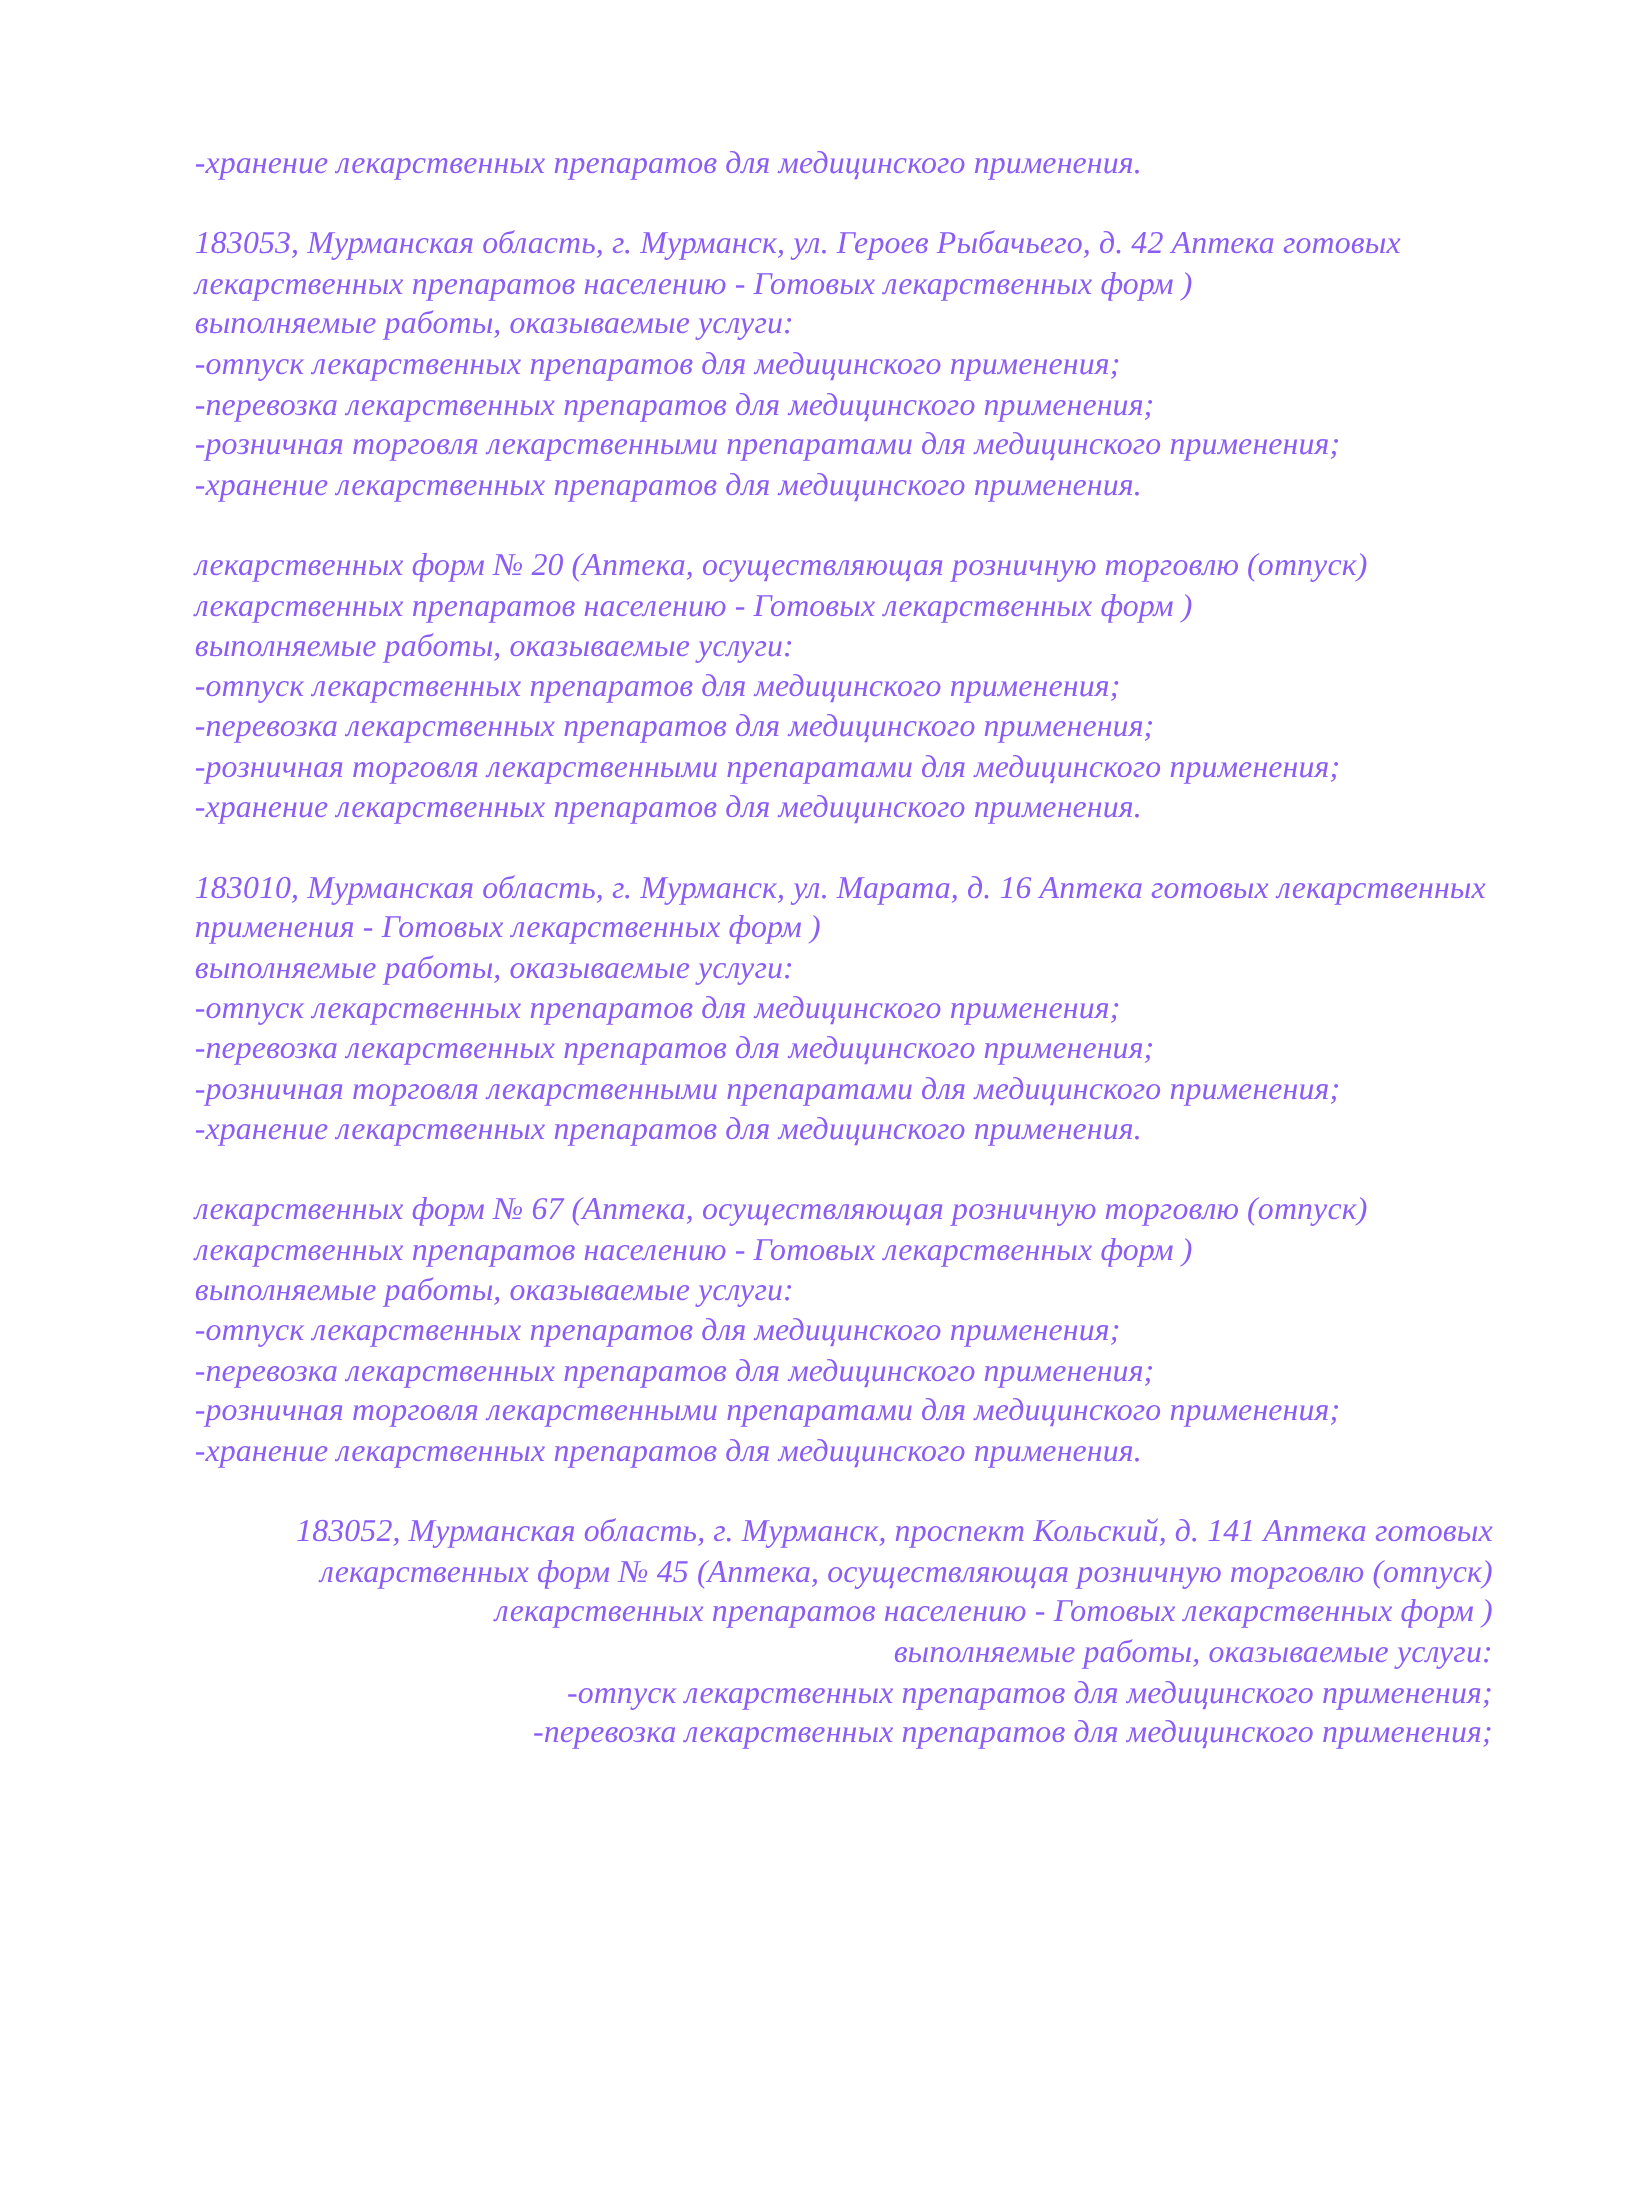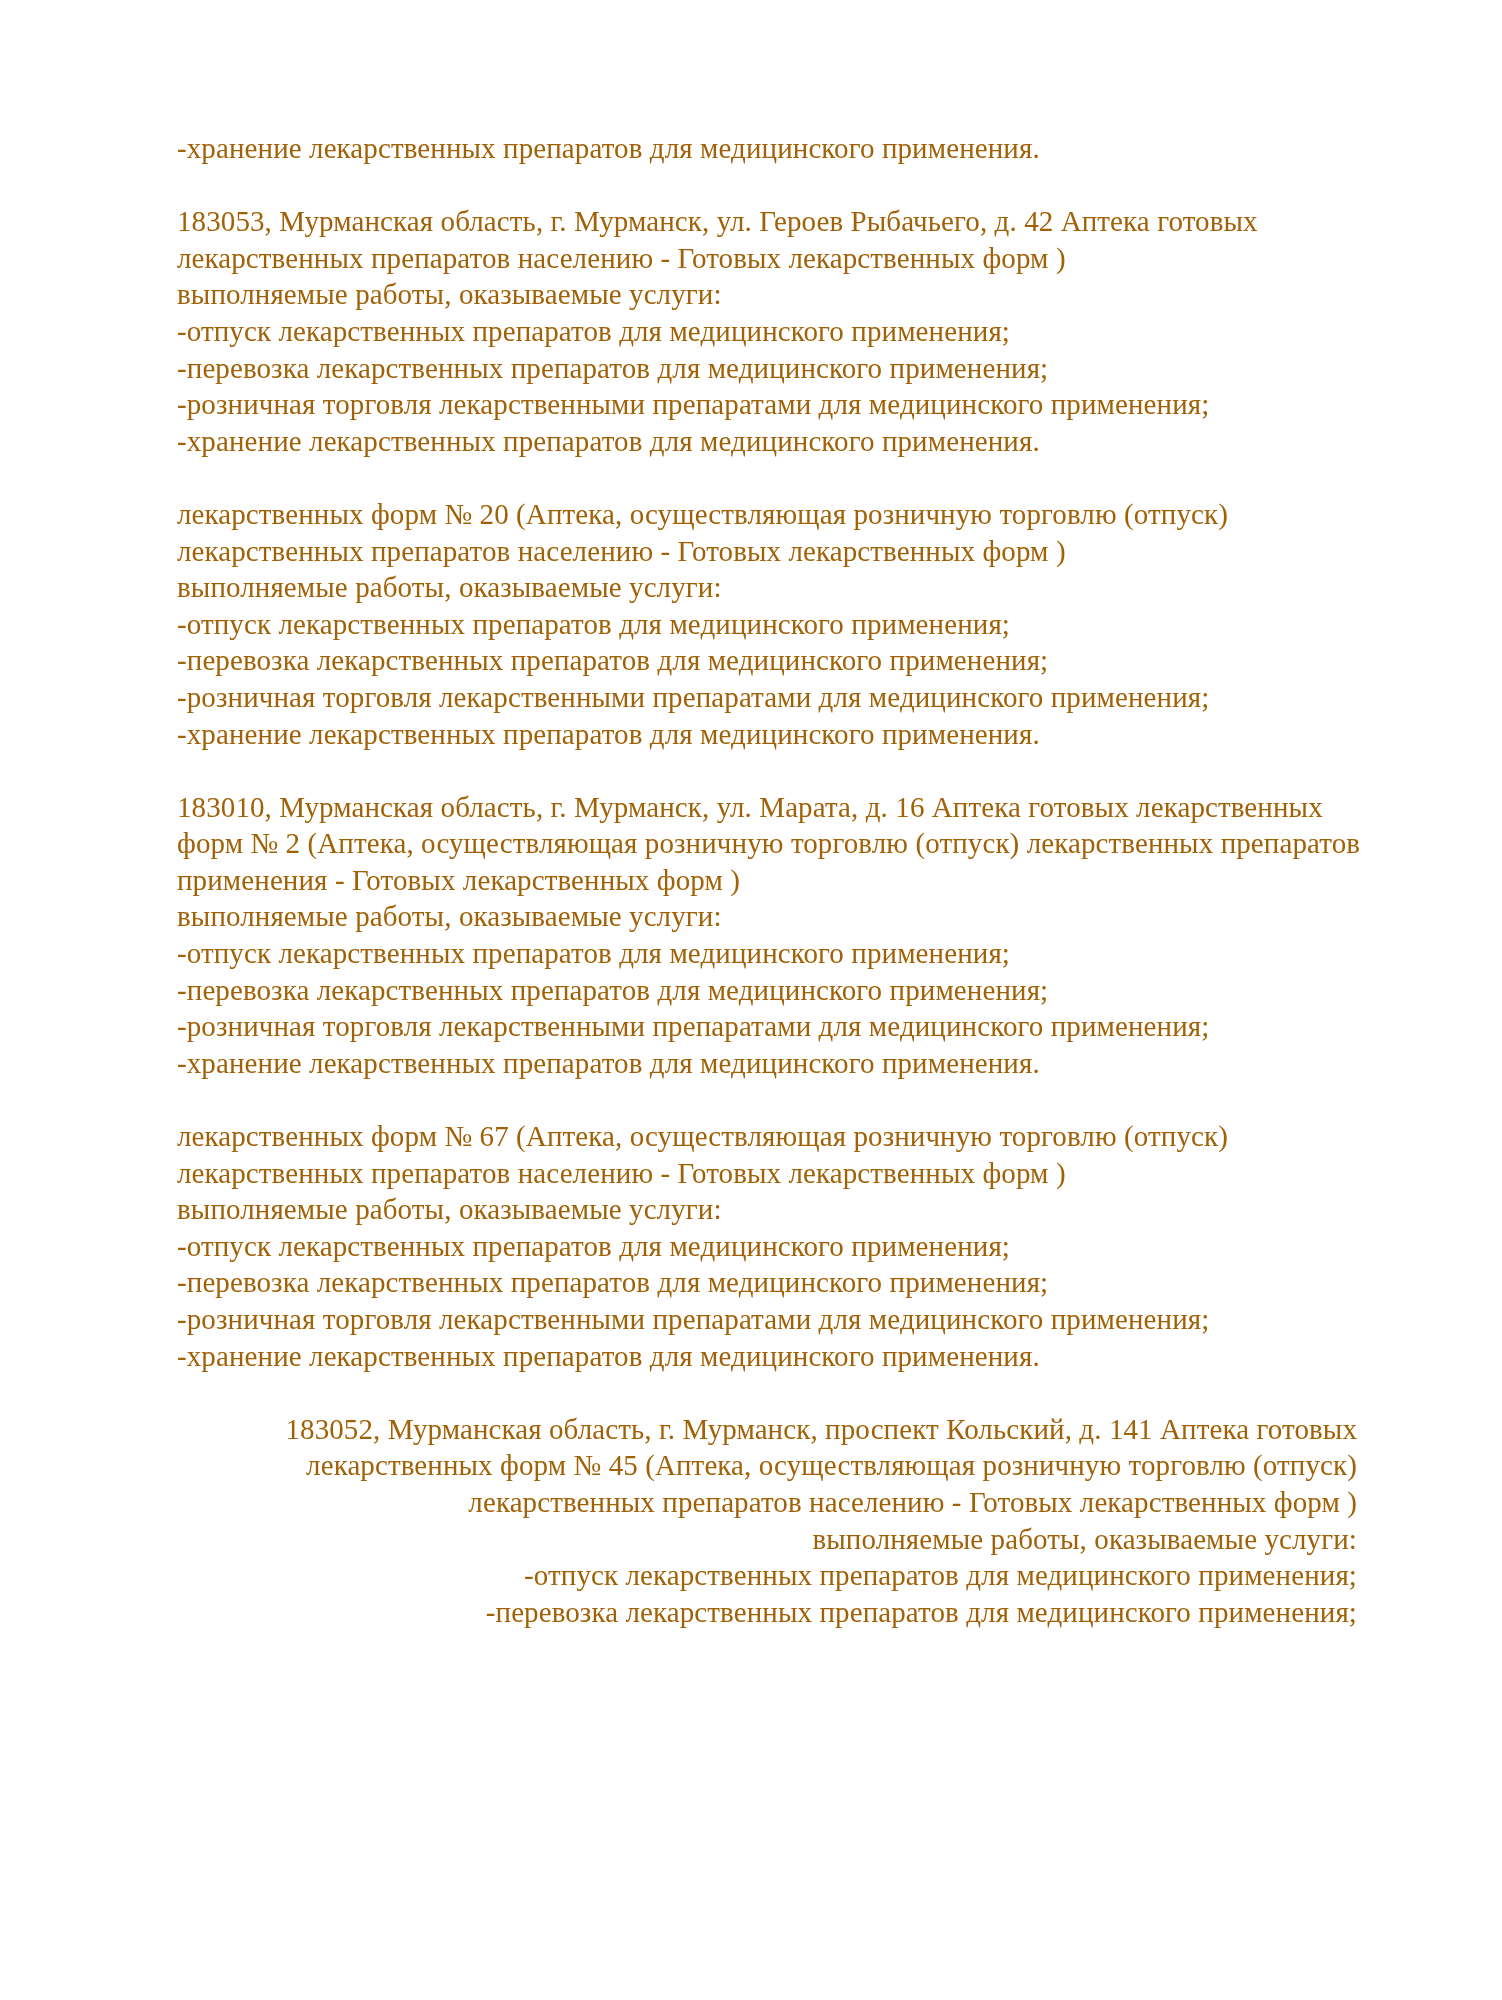--- a/index.html
+++ b/index.html
@@ -20,22 +20,23 @@
     background: #ffffff;
   }
   .doc {
     position: absolute;
     left: 177px;
     top: 130px;
     width: 1180px;
     font-family: "Liberation Serif", serif;
     font-size: 29px;
     line-height: 36.6px;
-    color: #a16207;
+    color: #8b5cf6;
     letter-spacing: 0.1px;
+    font-style: italic;
   }
   .paragraph {
     margin: 0 0 36.6px 0;
   }
   .paragraph:last-child {
     margin-bottom: 0;
     text-align: right;
   }
   .line {
     white-space: nowrap;
@@ -62,21 +63,20 @@
         <div class="line">лекарственных форм № 20 (Аптека, осуществляющая розничную торговлю (отпуск)</div>
         <div class="line">лекарственных препаратов населению - Готовых лекарственных форм )</div>
         <div class="line">выполняемые работы, оказываемые услуги:</div>
         <div class="line">-отпуск лекарственных препаратов для медицинского применения;</div>
         <div class="line">-перевозка лекарственных препаратов для медицинского применения;</div>
         <div class="line">-розничная торговля лекарственными препаратами для медицинского применения;</div>
         <div class="line">-хранение лекарственных препаратов для медицинского применения.</div>
       </div>
       <div class="paragraph">
         <div class="line">183010, Мурманская область, г. Мурманск, ул. Марата, д. 16 Аптека готовых лекарственных</div>
-        <div class="line">форм № 2 (Аптека, осуществляющая розничную торговлю (отпуск) лекарственных препаратов</div>
         <div class="line">применения - Готовых лекарственных форм )</div>
         <div class="line">выполняемые работы, оказываемые услуги:</div>
         <div class="line">-отпуск лекарственных препаратов для медицинского применения;</div>
         <div class="line">-перевозка лекарственных препаратов для медицинского применения;</div>
         <div class="line">-розничная торговля лекарственными препаратами для медицинского применения;</div>
         <div class="line">-хранение лекарственных препаратов для медицинского применения.</div>
       </div>
       <div class="paragraph">
         <div class="line">лекарственных форм № 67 (Аптека, осуществляющая розничную торговлю (отпуск)</div>
         <div class="line">лекарственных препаратов населению - Готовых лекарственных форм )</div>

